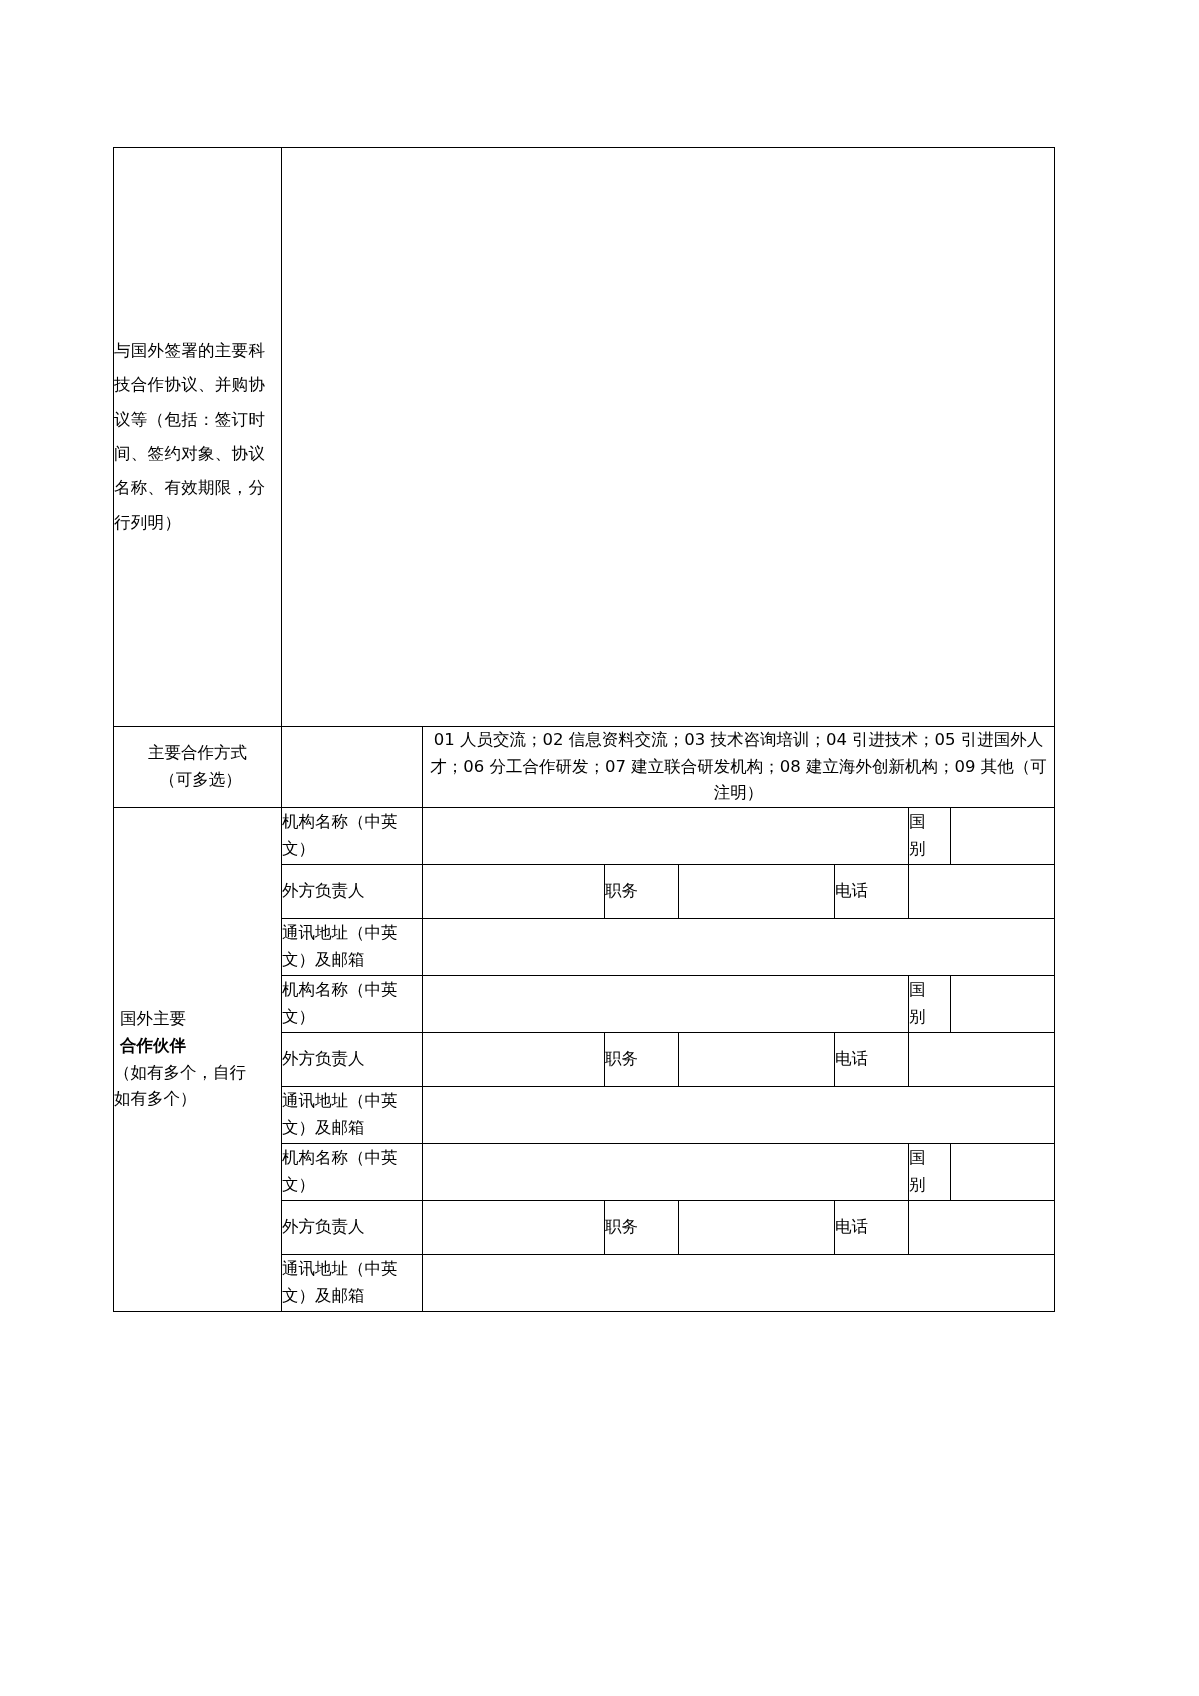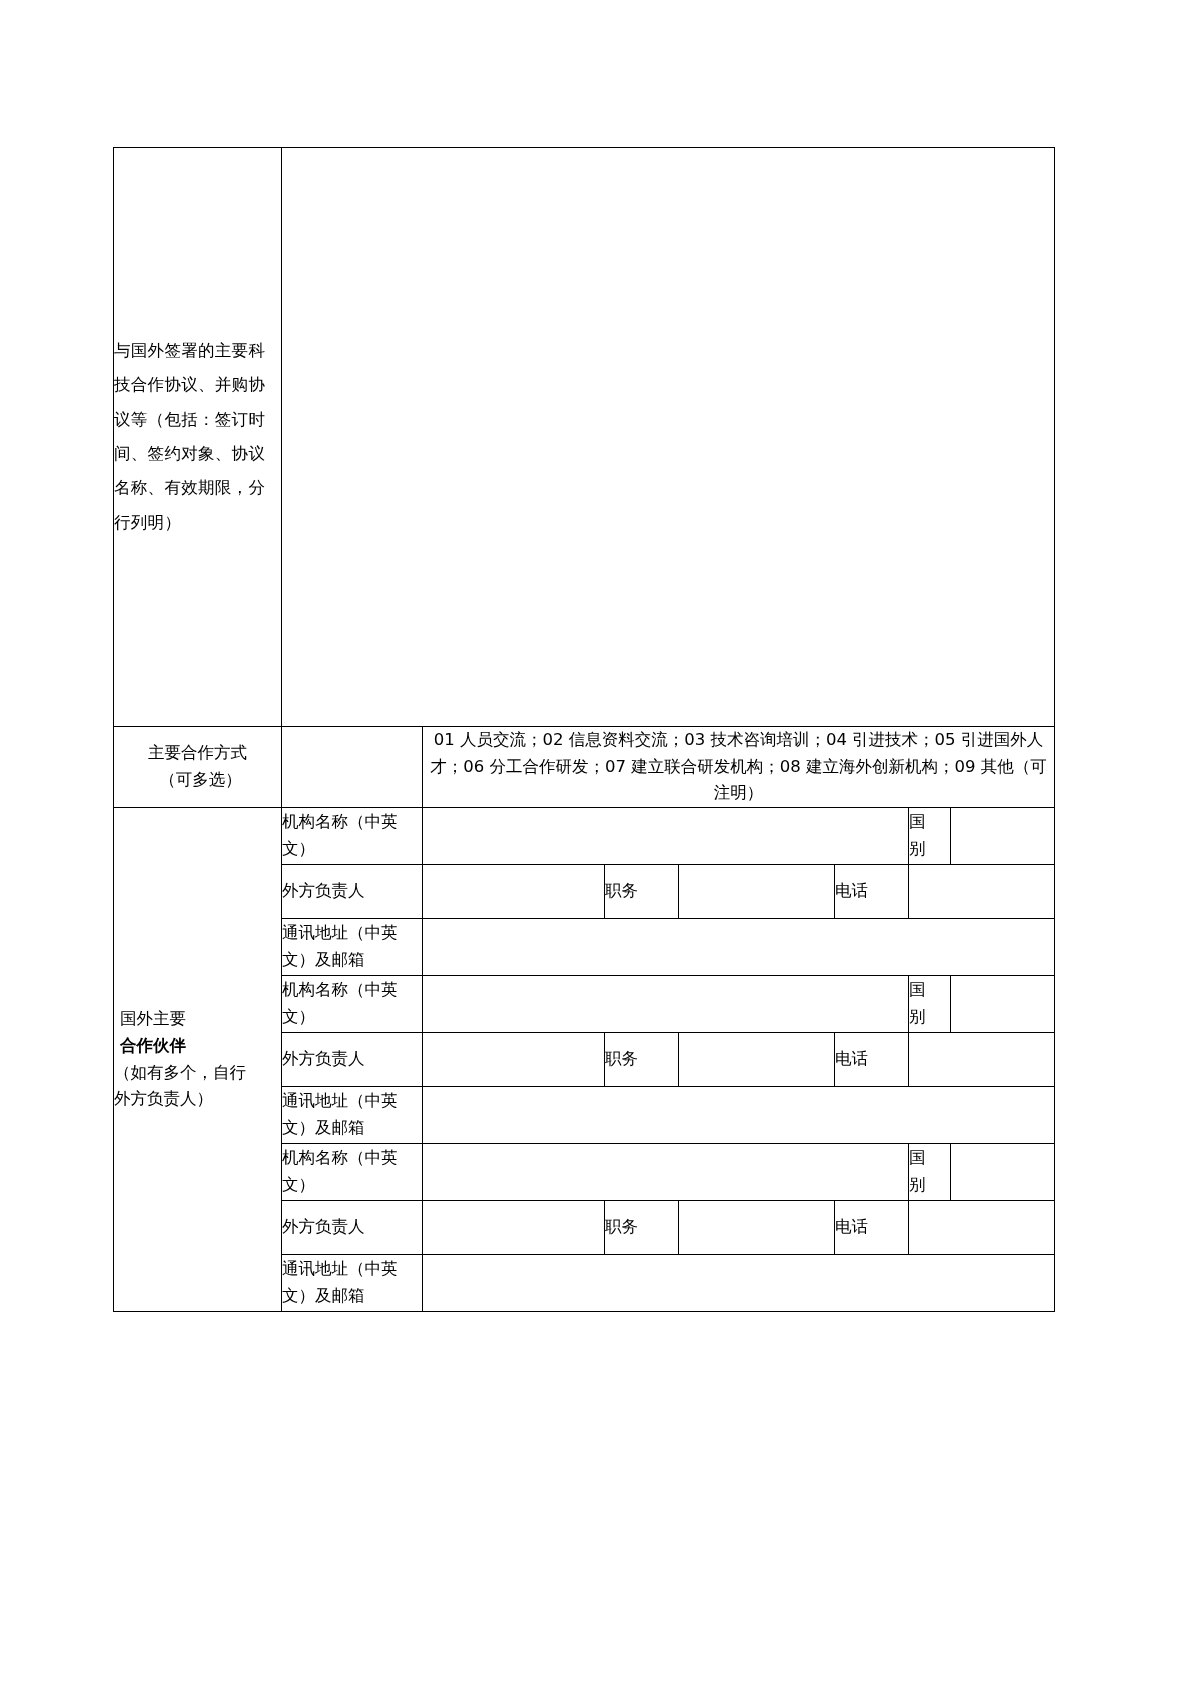--- a/index.html
+++ b/index.html
@@ -142,21 +142,21 @@
         </td>
         <td class="cell-method-mid blank-field"></td>
         <td class="cell-method-options" colspan="6">01 人员交流；02 信息资料交流；03 技术咨询培训；04 引进技术；05 引进国外人才；06 分工合作研发；07 建立联合研发机构；08 建立海外创新机构；09 其他（可注明）</td>
       </tr>
 
       <tr>
         <td class="lbl-partners" rowspan="9">
           <span class="p1">国外主要</span>
           <span class="p2">合作伙伴</span>
           <span class="p3">（如有多个，自行</span>
-          <span class="p4">外方负责人）</span>
+          <span class="p4">如有多个）</span>
         </td>
         <td class="sub-label-2line r-name w-name-label">机构名称（中英文）</td>
         <td class="blank-field" colspan="4"></td>
         <td class="w-country-label">
           <span class="country-stack">
             <span>国</span>
             <span>别</span>
           </span>
         </td>
         <td class="blank-field w-country-value"></td>

